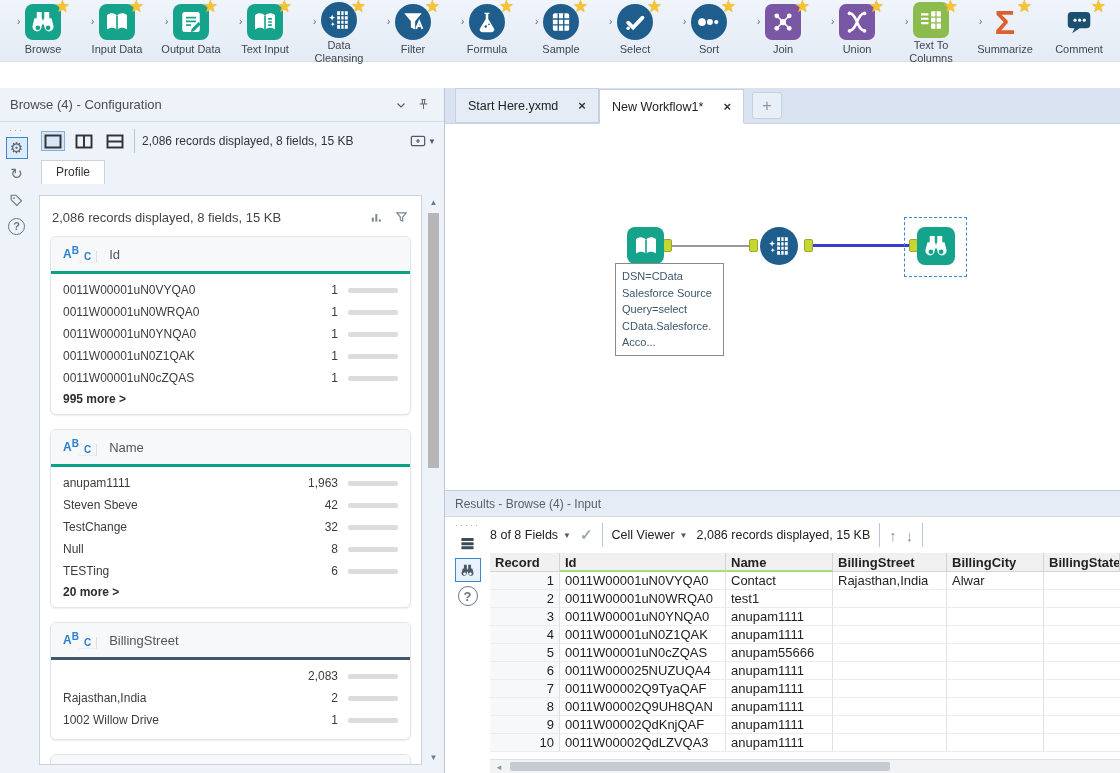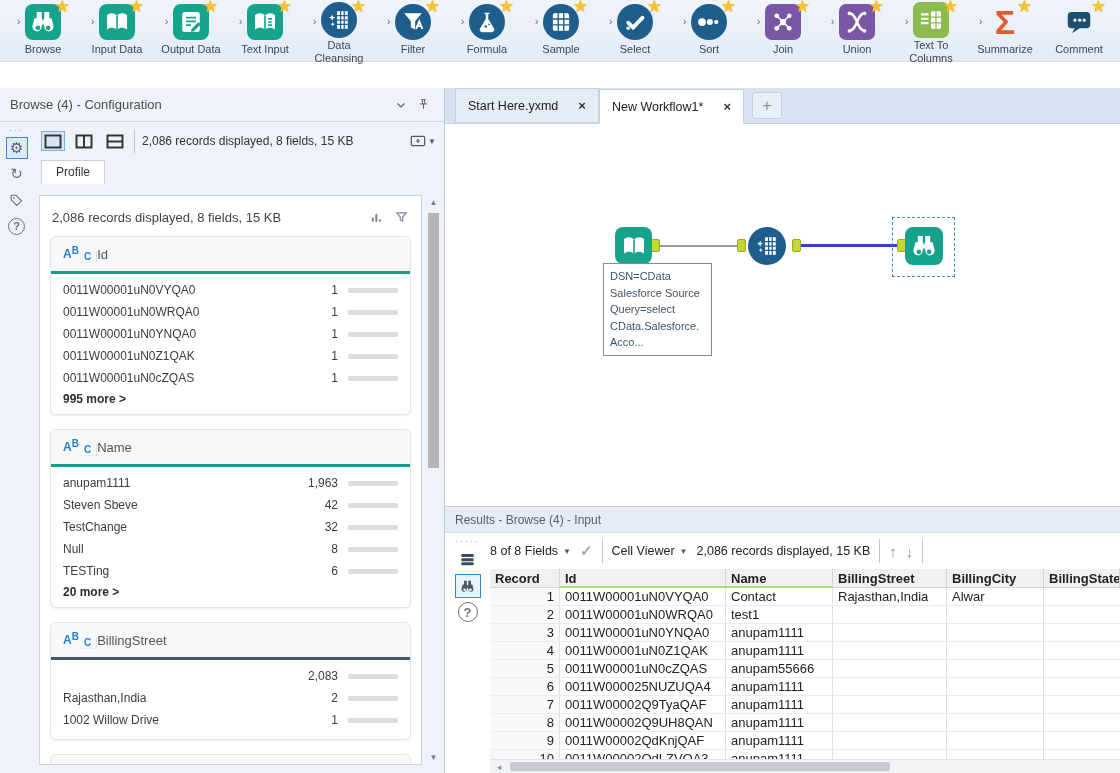--- a/index.html
+++ b/index.html
@@ -51,21 +51,21 @@
   .bt-text { font-size:12px; color:#333; }
   .bt-spacer { flex:1; }
   .newwin { width:26px; height:20px; display:flex; align-items:center; gap:2px; justify-content:center; cursor:pointer; color:#556; }
   .profile-tab { position:relative; z-index:2; display:inline-block; margin-left:8px; background:#fff;
     border:1px solid #c9d3e0; border-bottom:none; padding:4px 14px 5px; font-size:12px; color:#333; cursor:pointer; }
   .profile-content { position:absolute; left:6px; right:22px; top:73px; bottom:8px; background:#fff;
     border:1px solid #c9d3e0; overflow:hidden; }
   .profile-summary { height:34px; display:flex; align-items:center; padding:0 12px; font-size:13px; color:#444; gap:10px; margin-top:4px; }
   .ps-spacer { flex:1; }
   .card { margin:2px 10px 14px; border:1px solid #e2e5e9; border-radius:6px; background:#fff; box-shadow:0 1px 2px rgba(0,0,0,.07); overflow:hidden; }
-  .card-head { display:flex; align-items:center; padding:9px 12px; background:#f6f8f9; }
+  .card-head { display:flex; align-items:center; gap:12px; padding:9px 12px; background:#f6f8f9; }
   .abc { color:#2a7fd0; font-weight:bold; font-size:10px; line-height:1; white-space:nowrap; }
   .abc .a { font-size:12px; } .abc .b { vertical-align:4px; } .abc .c { vertical-align:-2px; }
   .card-title { font-size:13px; color:#4e565e; }
   .card-accent { height:3px; }
   .card-rows { padding:5px 0 0; }
   .prow { display:flex; align-items:center; height:22px; padding:0 12px; font-size:12px; color:#3c3c3c; }
   .plabel { flex:1; white-space:nowrap; overflow:hidden; }
   .pcount { width:46px; text-align:right; margin-right:10px; }
   .pbar { width:50px; height:5px; background:#dcdcdc; border-radius:2px; overflow:hidden; }
   .pbar-fill { height:100%; background:#1f72b8; }
@@ -77,30 +77,30 @@
   
   .right-area { position:absolute; left:445px; top:88px; width:675px; bottom:0;border-radius:9px; }
   .tabbar { height:36px; background:#d8e2f0; border-bottom:1px solid #c9d5e4; display:flex; align-items:flex-end; padding-left:10px; }
   .tab { height:35px; display:flex; align-items:center; padding:0 12px; font-size:12.5px; color:#222; gap:20px;
     border:1px solid #c5d1e1; background:#e6ecf5; cursor:pointer; }
   .tab.active { background:#fff; border-bottom-color:#fff; margin-bottom:-1px; z-index:2; }
   .tab-close { font-size:13px; font-weight:bold; color:#333; cursor:pointer; }
   .newtab { width:30px; height:27px; margin:0 0 4px 8px; border:1px solid #c5d1e1; border-radius:3px;
     background:#e9eff7; color:#8a94a2; font-size:17px; display:flex; align-items:center; justify-content:center; cursor:pointer; }
 
-  .canvas { position:absolute; left:0; top:36px; right:0; height:366px; background:#fff; }
+  .canvas { position:absolute; left:12px; top:36px; right:0; height:366px; background:#fff; }
   .cv-tool { position:absolute; cursor:pointer; }
   .anchor { position:absolute; width:9px; height:13px; background:#c8d634; border:1px solid #9aa928; border-radius:2px; }
   .wire { position:absolute; height:2px; background:#9a9a9a; }
   .wire.blue-wire { background:#3b3bd0; height:3px; }
   .sel-box { position:absolute; border:1.5px dashed #3a87cf; background:transparent; }
   .annotation { position:absolute; width:109px; border:1px solid #8a8a8a; background:#fff;
     font-size:11px; color:#3c566b; padding:4px 6px; line-height:1.5; cursor:pointer; }
 
-  .results { position:absolute; left:0; top:402px; right:0; bottom:0; background:#fff;margin-top:16px; }
+  .results { position:absolute; left:0; top:402px; right:0; bottom:0; background:#fff; }
   .results-header { height:27px; background:#e6ecf5; border-top:1px solid #c2cfdf; border-bottom:1px solid #d0d9e6;
     font-size:12px; color:#55606e; display:flex; align-items:center; padding-left:10px; }
   .results-body { position:absolute; left:0; top:27px; right:0; bottom:0; }
   .results-strip { position:absolute; left:0; top:0; width:45px; bottom:0; display:flex; flex-direction:column; align-items:center; }
   .results-toolbar { position:absolute; left:45px; top:0; right:0; height:36px; display:flex; align-items:center; gap:9px; font-size:12.5px; color:#222; }
   .caret { font-size:8px; color:#556; }
   .check { color:#9aa5af; font-size:15px; font-weight:bold; }
   .updown { color:#8a95a2; font-size:15px; cursor:pointer; }
   .rtable { position:absolute; left:45px; top:36px; right:0; bottom:14px; font-size:13px; color:#222; overflow:hidden; }
   .trow { display:flex; height:18px; line-height:18px; }

